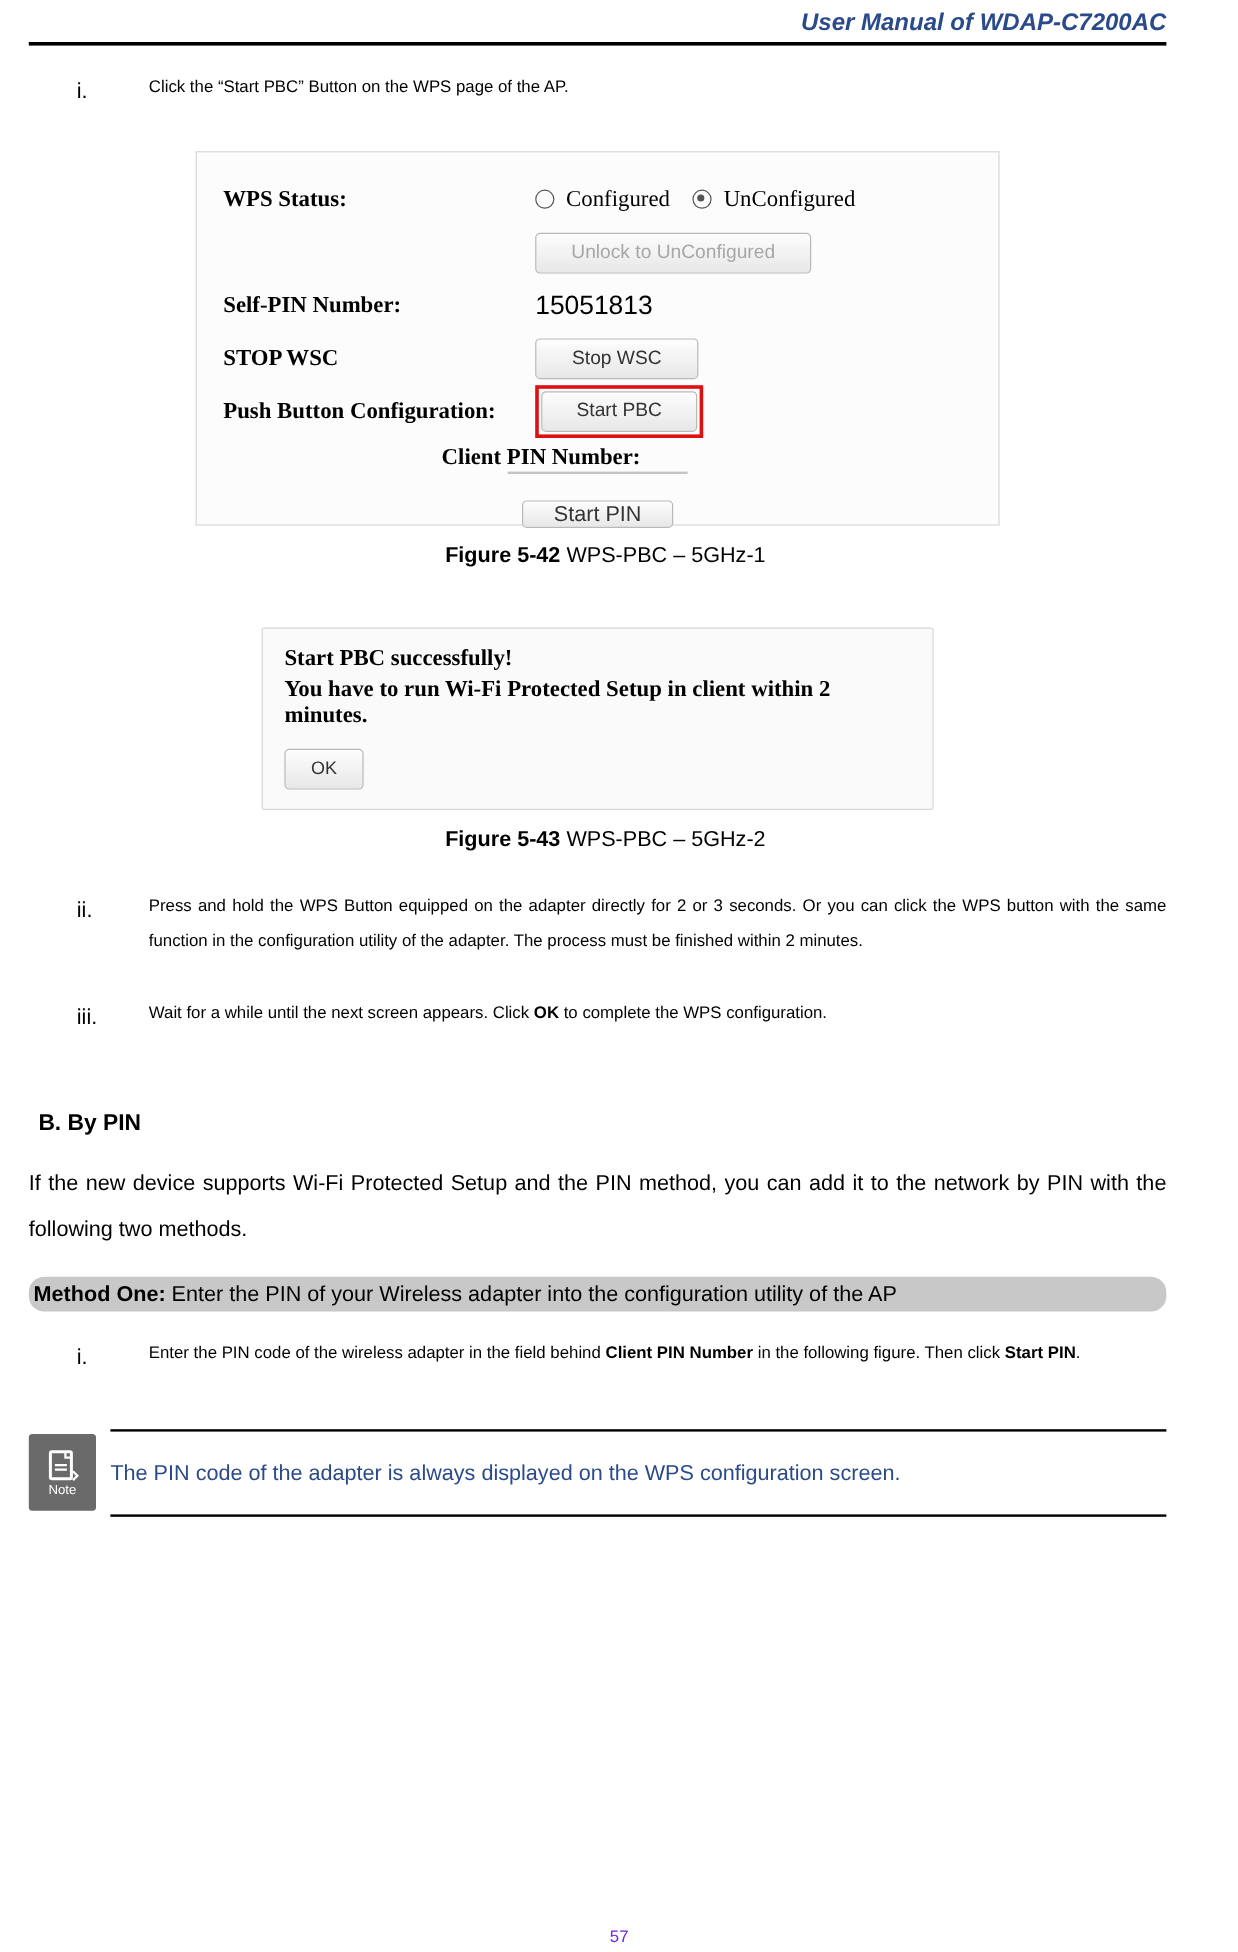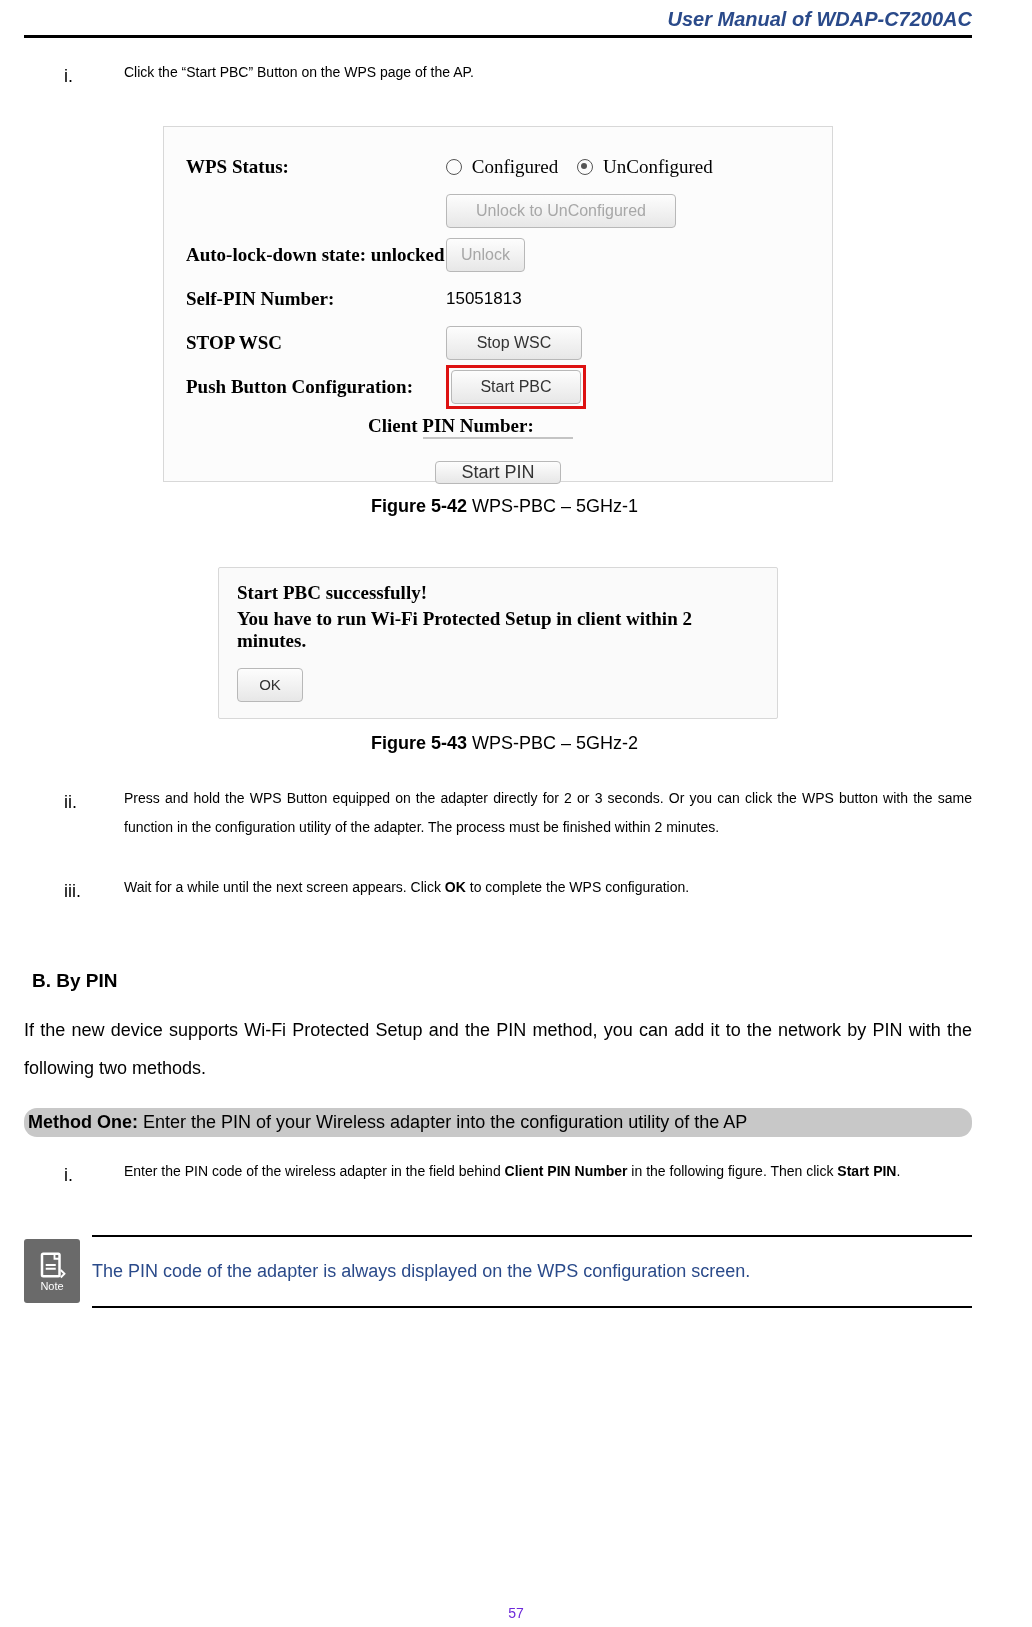--- a/index.html
+++ b/index.html
@@ -109,26 +109,22 @@
         &nbsp;&nbsp;
         <span class="radio sel"></span>
         <span>UnConfigured</span>
       </div>
     </div>
     <div class="p1-row">
       <div class="p1-label"></div>
       <span class="p1-btn wide disabled">Unlock to UnConfigured</span>
     </div>
     <div class="p1-row">
-      <div class="p1-label">Auto-lock-down state: unlocked</div>
-      <span class="p1-btn disabled">Unlock</span>
-    </div>
-    <div class="p1-row">
       <div class="p1-label">Self-PIN Number:</div>
-      <span style="font-family:Arial;font-size:17px;">15051813</span>
+      <span style="font-family:Arial;font-size:22px;">15051813</span>
     </div>
     <div class="p1-row">
       <div class="p1-label">STOP WSC</div>
       <span class="p1-btn" style="width:106px;">Stop WSC</span>
     </div>
     <div class="p1-row">
       <div class="p1-label">Push Button Configuration:</div>
       <span class="redbox">
         <span class="p1-btn" style="width:100px;">Start PBC</span>
       </span>

